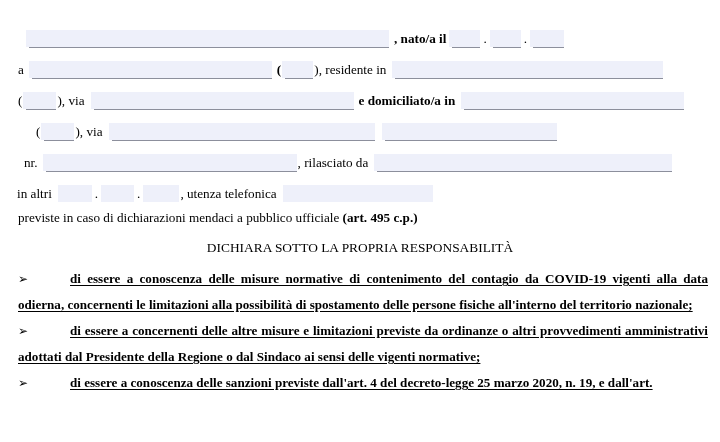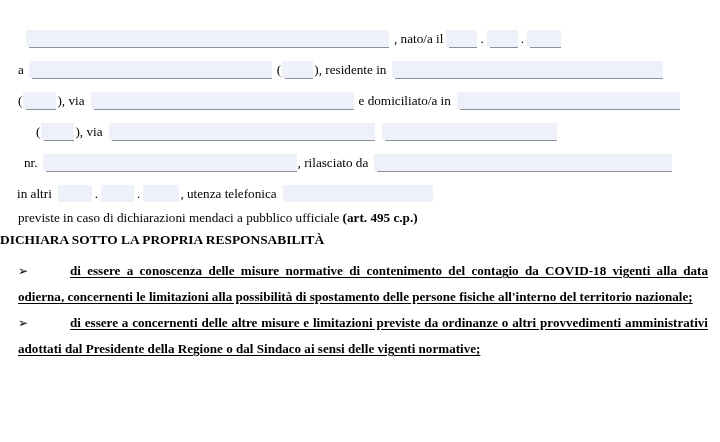--- a/index.html
+++ b/index.html
@@ -45,21 +45,21 @@
     align-items: flex-end;
     font-size: 13.2px;
     line-height: 15px;
     height: 31px;
     white-space: nowrap;
   }
   .lbl {
     display: inline-block;
     padding-bottom: 1px;
   }
-  .sp-l { margin-left: 4px; }
+  .sp-l { margin-left: 4px; font-weight: bold; }
 
   
   .field {
     display: inline-block;
     background: #eef0fa;
     height: 17px;
     position: relative;
     vertical-align: bottom;
     margin: 0 1px;
   }
@@ -79,25 +79,25 @@
     padding-bottom: 1px;
   }
 
   .dot {
     display: inline-block;
     padding: 0 2px 1px 2px;
   }
 
   
   .center-head {
-    text-align: left;
-    font-weight: bold;
+    text-align: center;
+    font-weight: normal;
     font-size: 13.4px;
     line-height: 16px;
-    margin: 0;
+    margin: 8px;
     padding: 6px 0 0 0;
   }
 
   .plain-line {
     font-size: 13.2px;
     line-height: 16px;
     padding: 0 0 0 18px;
     margin: 0;
   }
   .plain-line b { font-weight: bold; }
@@ -197,20 +197,23 @@
   </div>
 
   <div class="plain-line" style="margin-top:8px;">
     <span>previste in caso di dichiarazioni mendaci a pubblico ufficiale </span><b>(art. 495 c.p.)</b>
   </div>
 
   <div class="center-head">DICHIARA SOTTO LA PROPRIA RESPONSABILITÀ</div>
 
   <ul class="decl-list" style="margin-top:10px;">
     <li class="decl-item">
-      <span class="bullet">➢</span><span class="decl-text">di essere a conoscenza delle misure normative di contenimento del contagio da COVID-18 vigenti alla data odierna, concernenti le limitazioni alla possibilità di spostamento delle persone fisiche all'interno del territorio nazionale;</span>
+      <span class="bullet">➢</span><span class="decl-text">di essere a conoscenza delle misure normative di contenimento del contagio da COVID-19 vigenti alla data odierna, concernenti le limitazioni alla possibilità di spostamento delle persone fisiche all'interno del territorio nazionale;</span>
     </li>
     <li class="decl-item">
       <span class="bullet">➢</span><span class="decl-text">di essere a concernenti delle altre misure e limitazioni previste da ordinanze o altri provvedimenti amministrativi adottati dal Presidente della Regione o dal Sindaco ai sensi delle vigenti normative;</span>
     </li>
+    <li class="decl-item">
+      <span class="bullet">➢</span><span class="decl-text">di essere a conoscenza delle sanzioni previste dall'art. 4 del decreto-legge 25 marzo 2020, n. 19, e dall'art.</span>
+    </li>
   </ul>
 
 </div>
 
 </body></html>

